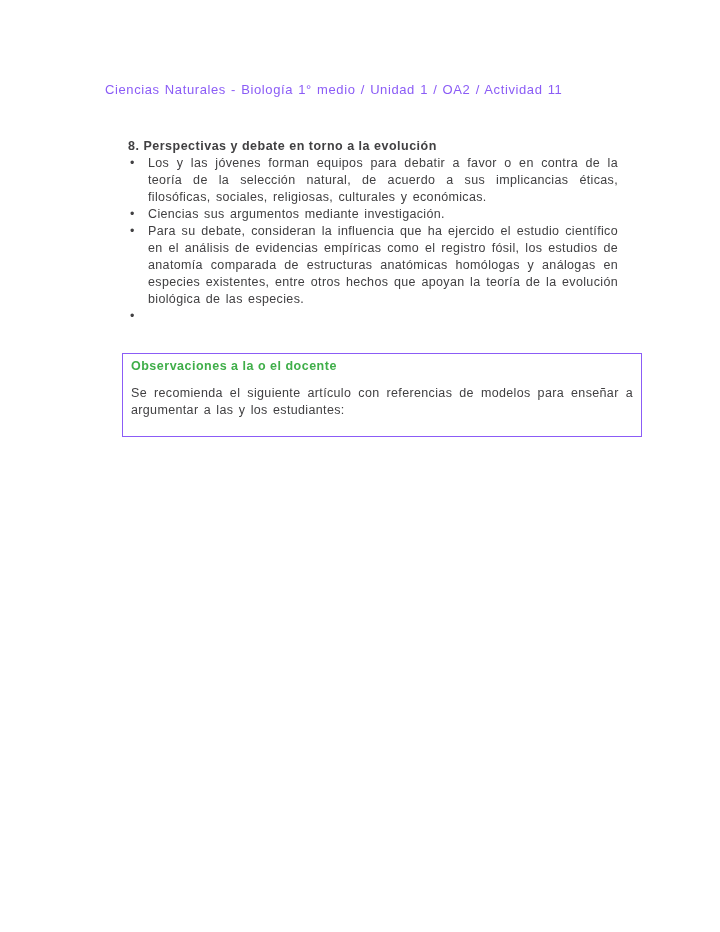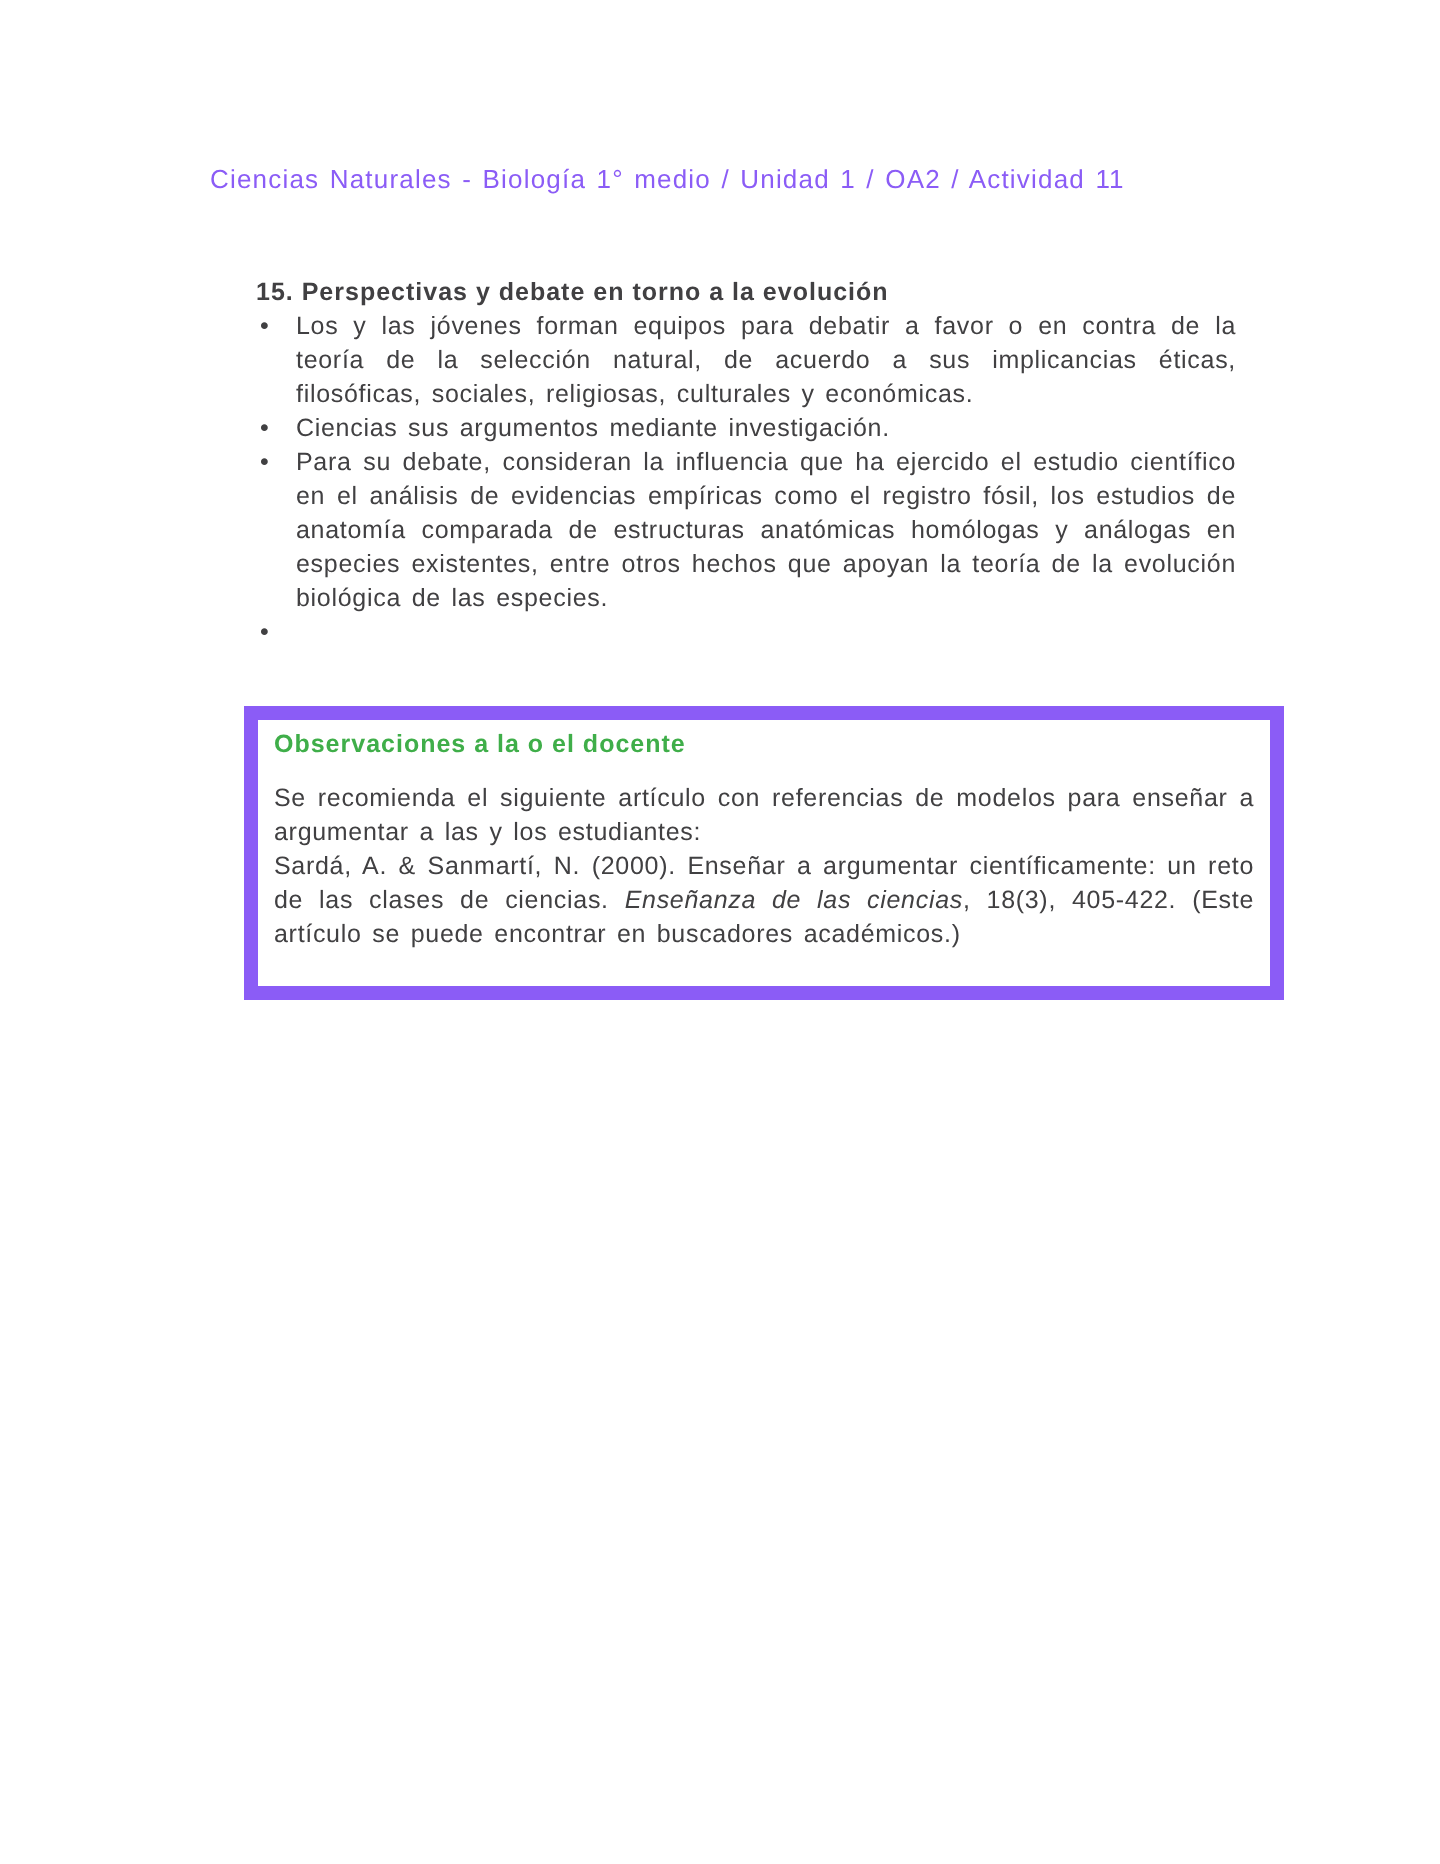--- a/index.html
+++ b/index.html
@@ -53,21 +53,21 @@
     left: 2px;
     top: 0;
     letter-spacing: 0;
     word-spacing: 0;
   }
   .obs-box {
     position: absolute;
     top: 353px;
     left: 122px;
     width: 520px;
-    border: 7px solid #8b5cf6;
+    border: 1px solid #8b5cf6;
     background: #ffffff;
     padding: 4px 8px 17px 8px;
   }
   .obs-title {
     font-size: 12.5px;
     line-height: 17px;
     font-weight: bold;
     letter-spacing: 0.5px;
     color: #3fae49;
     margin-bottom: 10px;
@@ -82,21 +82,21 @@
   .obs-para:last-child { margin-bottom: 0; }
   .citation em { font-style: italic; }
 </style>
 </head>
 <body>
 
 <div class="doc-header">Ciencias Naturales - Biología 1° medio / Unidad 1 / OA2 / Actividad 11</div>
 
 <div class="content">
 
-  <h1 class="activity-title">15. Perspectivas y debate en torno a la evolución</h1>
+  <h1 class="activity-title">8. Perspectivas y debate en torno a la evolución</h1>
 
   <ul class="bullets">
     <li>
       <span class="bullet">•</span>
       <span>Los y las jóvenes forman equipos para debatir a favor o en contra de la teoría de la selección natural, de acuerdo a sus implicancias éticas, filosóficas, sociales, religiosas, culturales y económicas.</span>
     </li>
     <li>
       <span class="bullet">•</span>
       <span>Ciencias sus argumentos mediante investigación.</span>
     </li>
@@ -107,16 +107,13 @@
     <li>
       <span class="bullet">•</span>
     </li>
   </ul>
 
 </div>
 
 <div class="obs-box">
   <div class="obs-title">Observaciones a la o el docente</div>
   <p class="obs-para">Se recomienda el siguiente artículo con referencias de modelos para enseñar a argumentar a las y los estudiantes:</p>
-  <p class="obs-para citation">
-    <span>Sardá, A. &amp; Sanmartí, N. (2000). Enseñar a argumentar científicamente: un reto de las clases de ciencias. </span><em>Enseñanza de las ciencias</em><span>, 18(3), 405-422. (Este artículo se puede encontrar en buscadores académicos.)</span>
-  </p>
 </div>
 
 </body></html>

